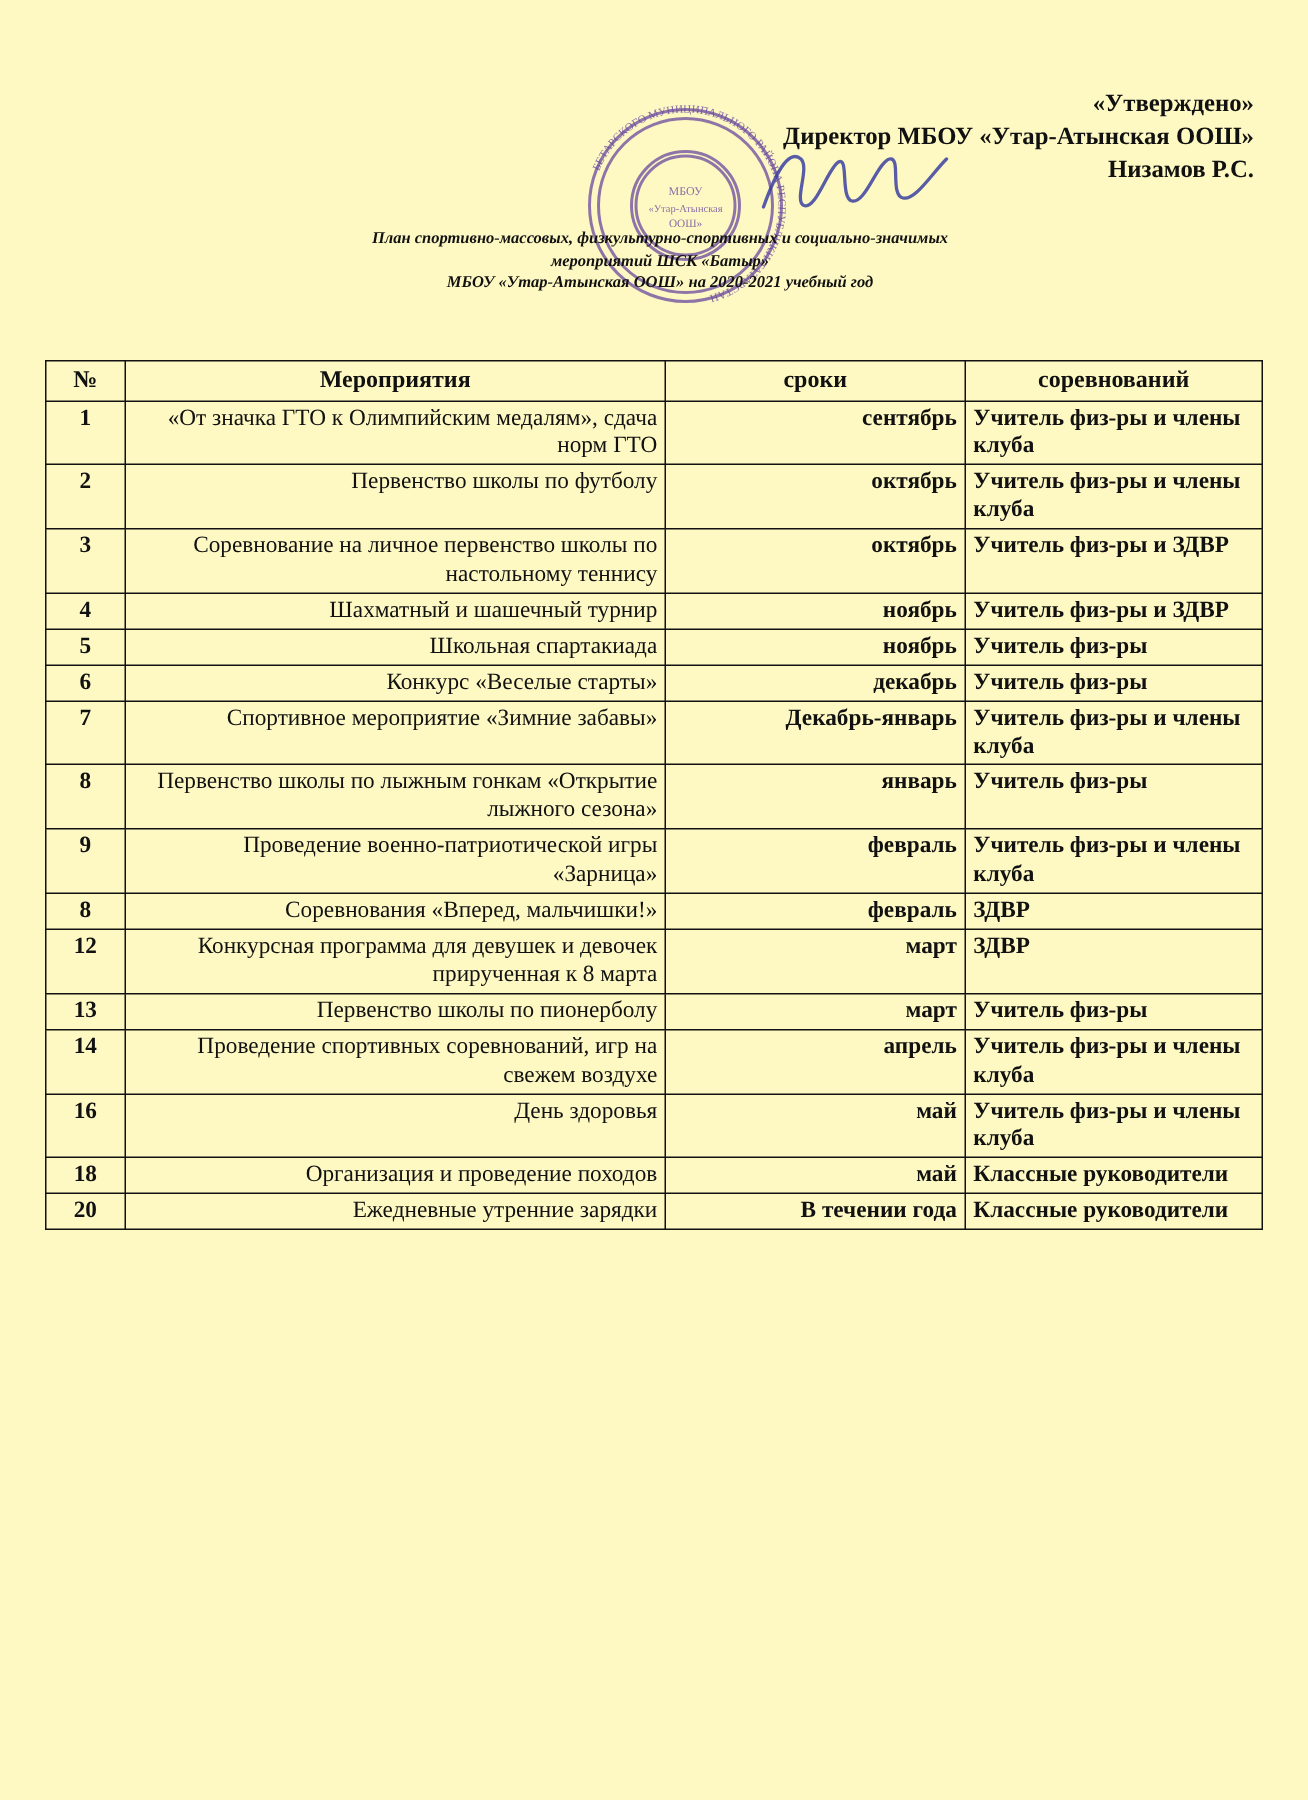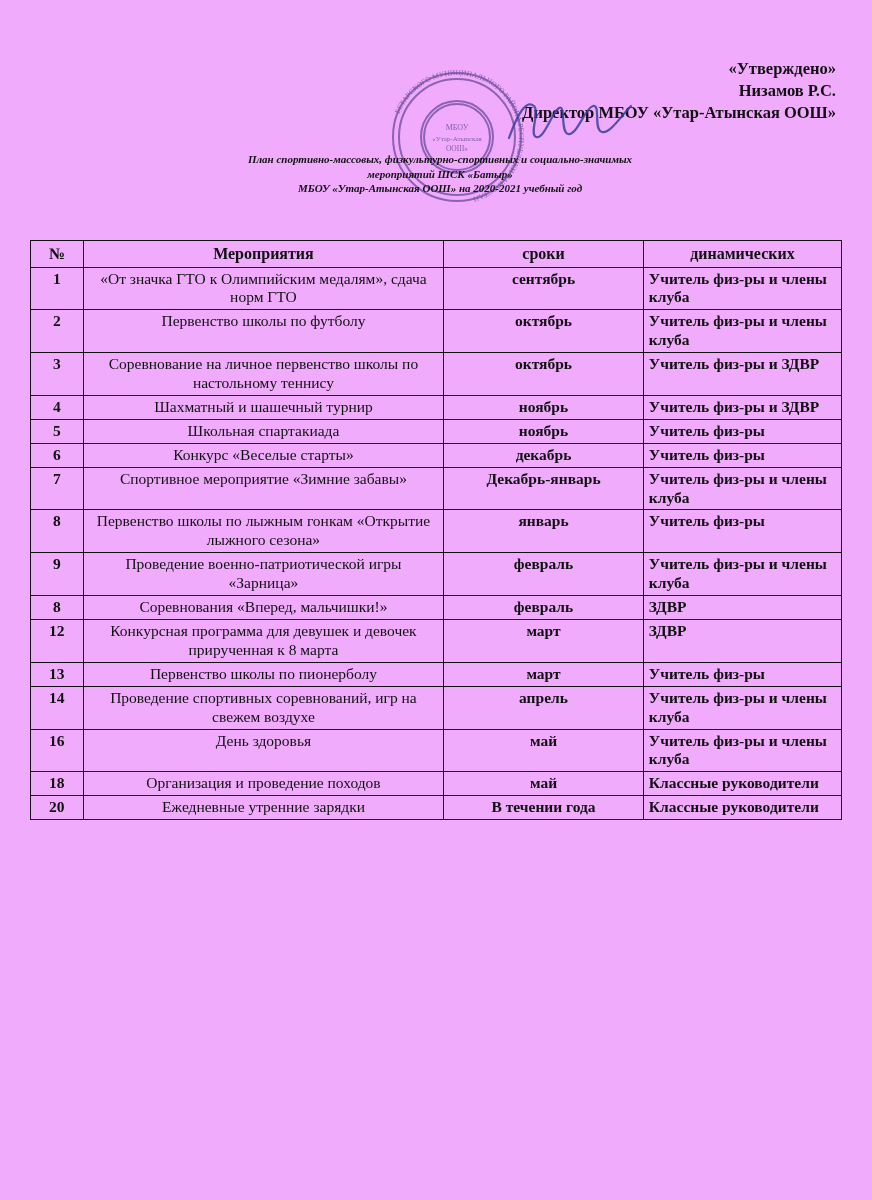--- a/index.html
+++ b/index.html
@@ -13,21 +13,21 @@
     position: relative;
     font-family: "Liberation Serif", "DejaVu Serif", serif;
     color: #111111;
     overflow: hidden;
   }
   .page {
     position: absolute;
     left: 0; top: 0;
     width: 872px;
     height: 1200px;
-    background: #f0abfc;
+    background: #fef9c3;
   }
   
   .approve-block {
     position: absolute;
     right: 36px;
     top: 58px;
     width: 420px;
     text-align: right;
     font-weight: bold;
     font-size: 16.5px;
@@ -84,33 +84,33 @@
     text-align: center;
     font-weight: bold;
     font-size: 16px;
     padding: 3px 4px;
   }
   .c-num {
     width: 42px;
     text-align: center;
     font-weight: bold;
   }
-  .c-event { width: 352px; text-align: center; }
-  .c-term  { width: 190px; text-align: center; font-weight: bold; }
+  .c-event { width: 352px; text-align: right; }
+  .c-term  { width: 190px; text-align: right; font-weight: bold; }
   .c-resp  { width: 188px; text-align: left; font-weight: bold; }
 </style>
 </head>
 <body>
 
 <div class="page">
 
   <div class="approve-block">
     <div>«Утверждено»</div>
+    <div>Директор МБОУ «Утар-Атынская ООШ»</div>
     <div>Низамов Р.С.</div>
-    <div>Директор МБОУ «Утар-Атынская ООШ»</div>
   </div>
 
   <svg class="stamp" viewBox="0 0 150 150">
     <defs>
       <path id="outerArc" d="M 75,75 m -62,0 a 62,62 0 1,1 124,0 a 62,62 0 1,1 -124,0"></path>
     </defs>
     <g fill="none" stroke="#6b4a9e" stroke-width="2" opacity="0.75">
       <circle cx="75" cy="75" r="64"></circle>
       <circle cx="75" cy="75" r="58"></circle>
       <circle cx="75" cy="75" r="36"></circle>
@@ -135,21 +135,21 @@
     <div>мероприятий ШСК «Батыр»</div>
     <div>МБОУ «Утар-Атынская ООШ» на 2020-2021 учебный год</div>
   </div>
 
   <table class="plan">
     <thead>
       <tr>
         <th class="c-num">№</th>
         <th class="c-event">Мероприятия</th>
         <th class="c-term">сроки</th>
-        <th class="c-resp">динамических</th>
+        <th class="c-resp">соревнований</th>
       </tr>
     </thead>
     <tbody>
       <tr>
           <td class="c-num">1</td>
           <td class="c-event">«От значка ГТО к Олимпийским медалям», сдача норм ГТО</td>
           <td class="c-term">сентябрь</td>
           <td class="c-resp">Учитель физ-ры и члены клуба</td>
         </tr>
       <tr>

